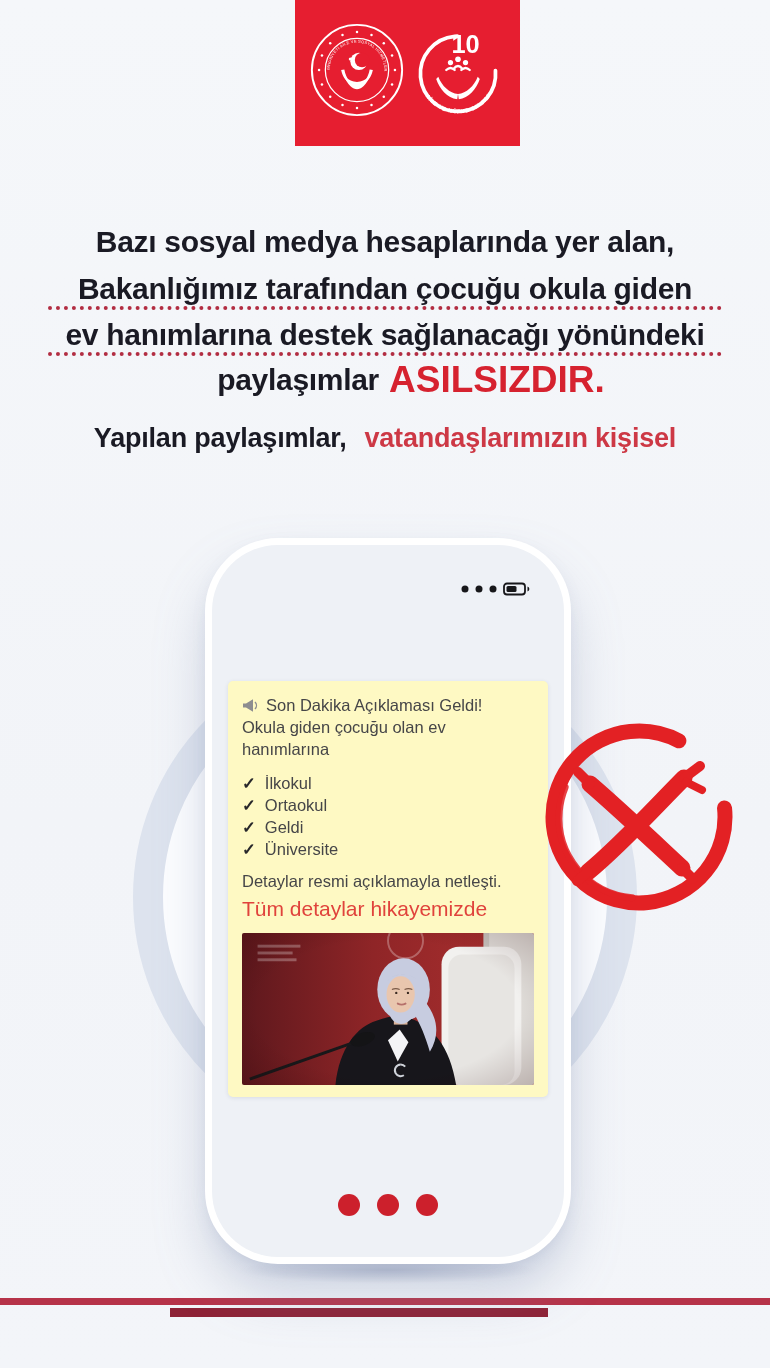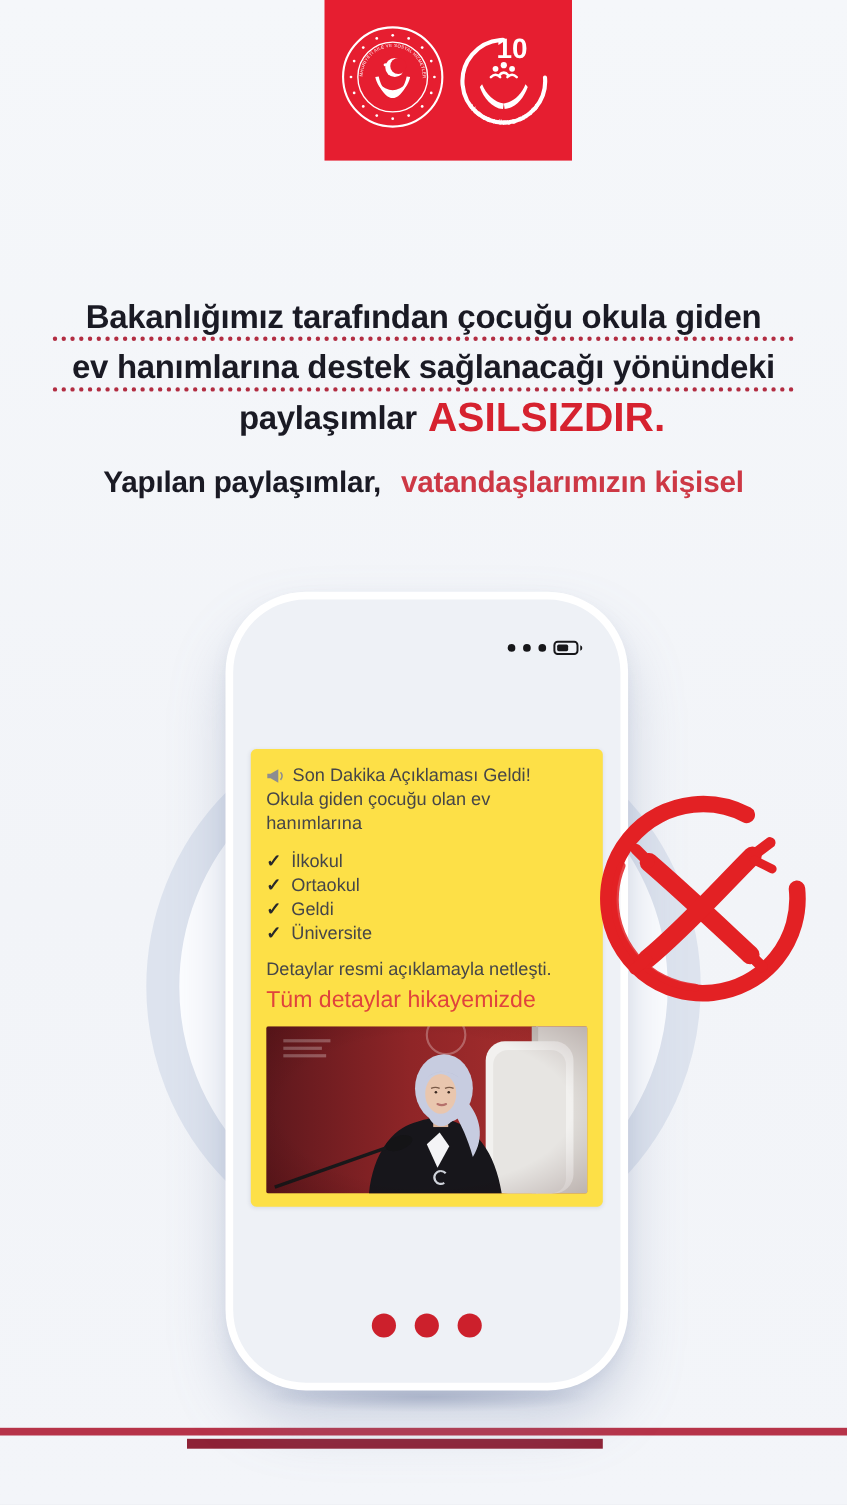--- a/index.html
+++ b/index.html
@@ -28,21 +28,21 @@
   
   .ring{position:absolute;left:133px;top:645px;width:504px;height:504px;border-radius:50%;
         border:30px solid #dde3ee;background:#fcfdff;box-sizing:border-box;z-index:1;}
   .ground{position:absolute;top:1256px;left:238px;width:300px;height:28px;border-radius:50%;
           background:radial-gradient(ellipse at center,rgba(120,132,165,.38),rgba(120,132,165,0) 70%);z-index:1;}
   .phone{position:absolute;left:212px;top:545px;width:352px;height:712px;border-radius:66px;
          background:#eef1f6;z-index:2;
          box-shadow:0 0 0 7px #ffffff,0 30px 55px rgba(125,140,175,.40),0 6px 18px rgba(125,140,175,.25);}
   .status{position:absolute;right:32px;top:36px;}
   
-  .card{position:absolute;left:16px;top:136px;width:320px;background:#fde047;border-radius:5px;
+  .card{position:absolute;left:16px;top:136px;width:320px;background:#fef9c3;border-radius:5px;
         padding:13px 14px 12px 14px;box-sizing:border-box;box-shadow:0 1px 4px rgba(30,40,80,.10);}
   .post-line{font-size:16.5px;line-height:22px;color:#464648;}
   .icon-row{display:flex;align-items:center;gap:7px;}
   .gap12{height:12px;} .gap10{height:10px;}
   .chk-row{display:flex;gap:9px;font-size:16.5px;line-height:22px;color:#464648;}
   .chk{color:#28282b;font-weight:bold;}
   .cta{margin-top:3px;font-size:21px;line-height:28px;color:#e0433c;}
   .photo{display:block;margin-top:10px;width:292px;height:152px;border-radius:2px;}
   
   .xmark{position:absolute;left:526px;top:702px;width:228px;height:228px;z-index:6;}
@@ -115,20 +115,21 @@
       </g>
       <defs>
           <path id="dcap" d="M 9 60 A 41.5 41.5 0 0 0 91 60"></path>
         </defs>
       <text font-size="6" font-weight="bold" fill="#ffffff" letter-spacing="0.6">
         <textPath href="#dcap" startOffset="50%" text-anchor="middle">AİLE VE NÜFUS ON YILI</textPath>
       </text>
     </svg>
   </div>
 
+  <div class="hl" id="hl1">Bazı sosyal medya hesaplarında yer alan,</div>
   <div class="hl" id="hl2">Bakanlığımız tarafından çocuğu okula giden</div>
   <div class="dotrule" id="rule1"></div>
   <div class="hl" id="hl3">ev hanımlarına destek sağlanacağı yönündeki</div>
   <div class="dotrule" id="rule2"></div>
   <div class="hl" id="hl4">
     <span class="black">paylaşımlar</span><span class="alert">ASILSIZDIR.</span>
   </div>
 
   <div class="warn" id="warn1">
     <span>Yapılan paylaşımlar,</span><span class="red">vatandaşlarımızın kişisel</span>

